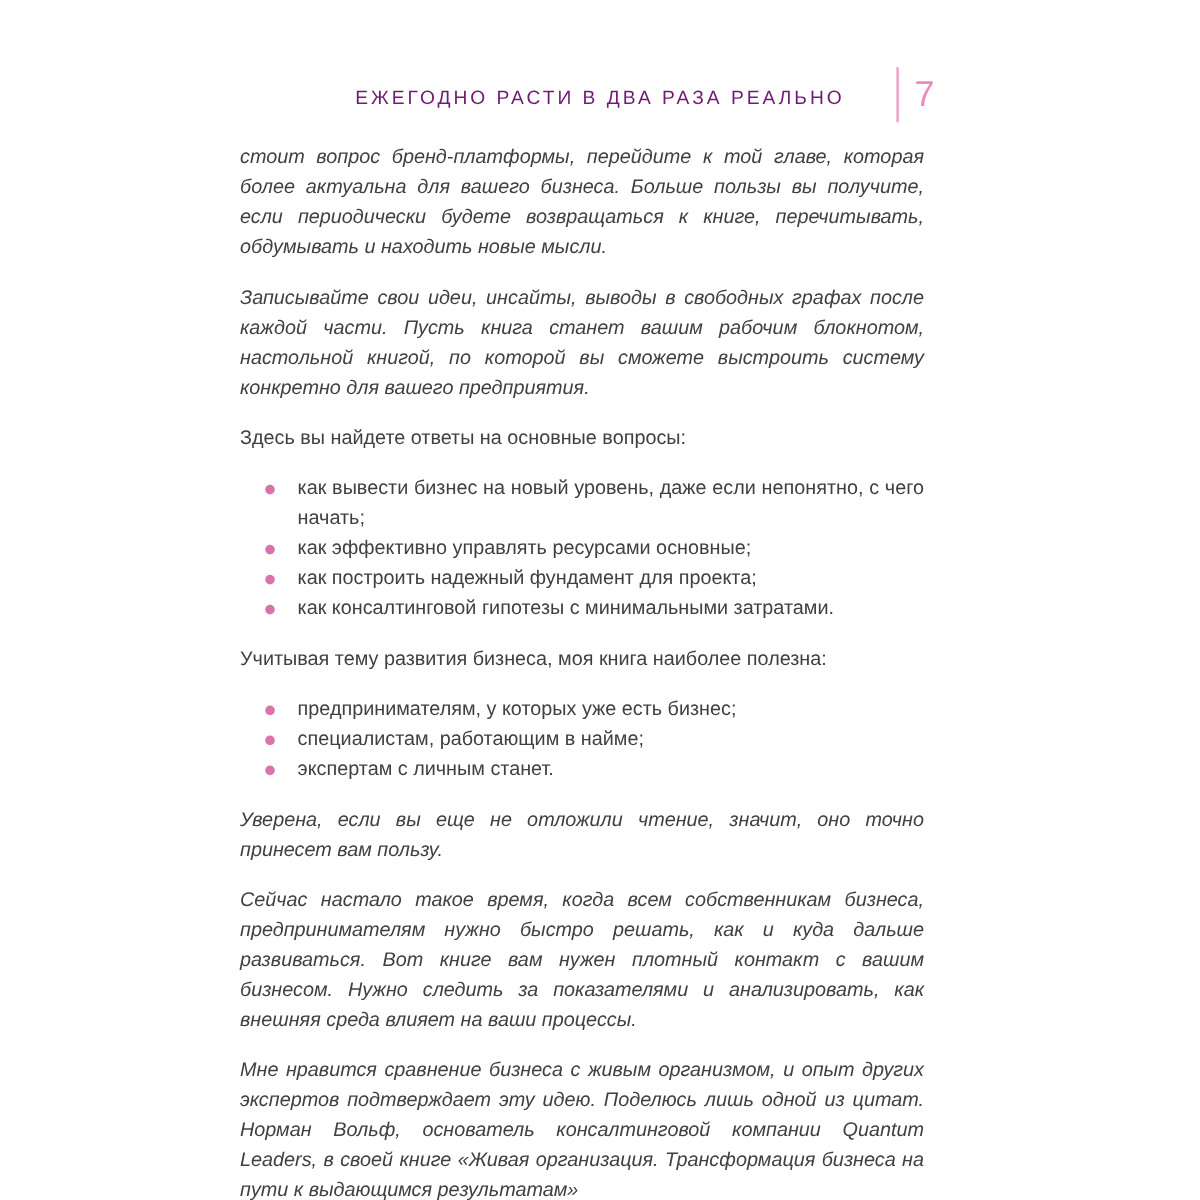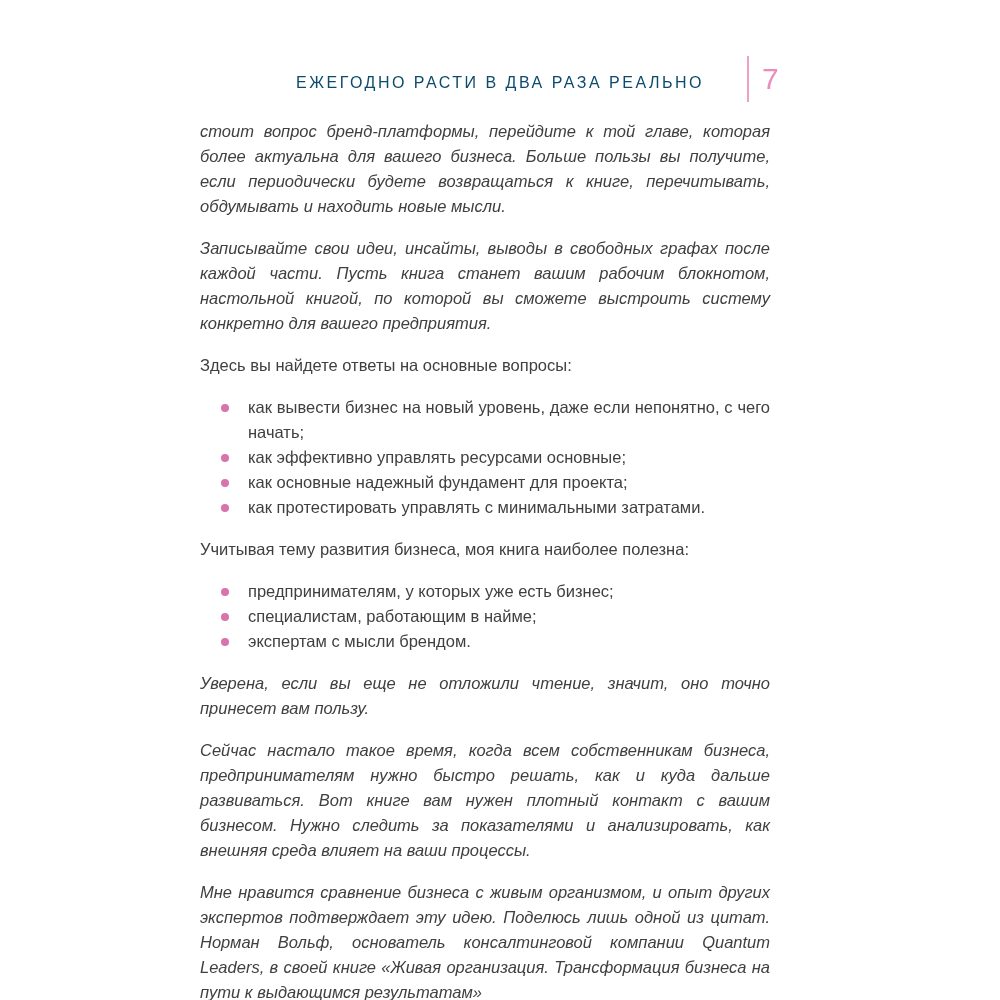--- a/index.html
+++ b/index.html
@@ -18,21 +18,21 @@
   }
   .running-head {
     position: absolute;
     top: 74px;
     left: 0;
     width: 1000px;
     text-align: center;
     font-size: 16px;
     font-weight: 400;
     letter-spacing: 2.5px;
-    color: #0c4a6e;
+    color: #701a75;
     text-transform: uppercase;
   }
   .folio {
     position: absolute;
     top: 56px;
     left: 747px;
     height: 46px;
     display: flex;
     align-items: center;
     border-left: 2px solid #eda0c6;
@@ -103,42 +103,42 @@
       <li>
         <span class="dot"></span>
         <span>как вывести бизнес на новый уровень, даже если непонятно, с чего начать;</span>
       </li>
       <li>
         <span class="dot"></span>
         <span>как эффективно управлять ресурсами основные;</span>
       </li>
       <li>
         <span class="dot"></span>
-        <span>как основные надежный фундамент для проекта;</span>
+        <span>как построить надежный фундамент для проекта;</span>
       </li>
       <li>
         <span class="dot"></span>
-        <span>как протестировать управлять с минимальными затратами.</span>
+        <span>как консалтинговой гипотезы с минимальными затратами.</span>
       </li>
     </ul>
 
     <p class="lead">Учитывая тему развития бизнеса, моя книга наиболее полезна:</p>
 
     <ul class="bullets">
       <li>
         <span class="dot"></span>
         <span>предпринимателям, у которых уже есть бизнес;</span>
       </li>
       <li>
         <span class="dot"></span>
         <span>специалистам, работающим в найме;</span>
       </li>
       <li>
         <span class="dot"></span>
-        <span>экспертам с мысли брендом.</span>
+        <span>экспертам с личным станет.</span>
       </li>
     </ul>
 
     <p class="para">Уверена, если вы еще не отложили чтение, значит, оно точно принесет вам пользу.</p>
 
     <p class="para">Сейчас настало такое время, когда всем собственникам бизнеса, предпринимателям нужно быстро решать, как и куда дальше развиваться. Вот книге вам нужен плотный контакт с вашим бизнесом. Нужно следить за показателями и анализировать, как внешняя среда влияет на ваши процессы.</p>
 
     <p class="para">Мне нравится сравнение бизнеса с живым организмом, и опыт других экспертов подтверждает эту идею. Поделюсь лишь одной из цитат. Норман Вольф, основатель консалтинговой компании Quantum Leaders, в своей книге «Живая организация. Трансформация бизнеса на пути к выдающимся результатам»</p>
 
   </div>

